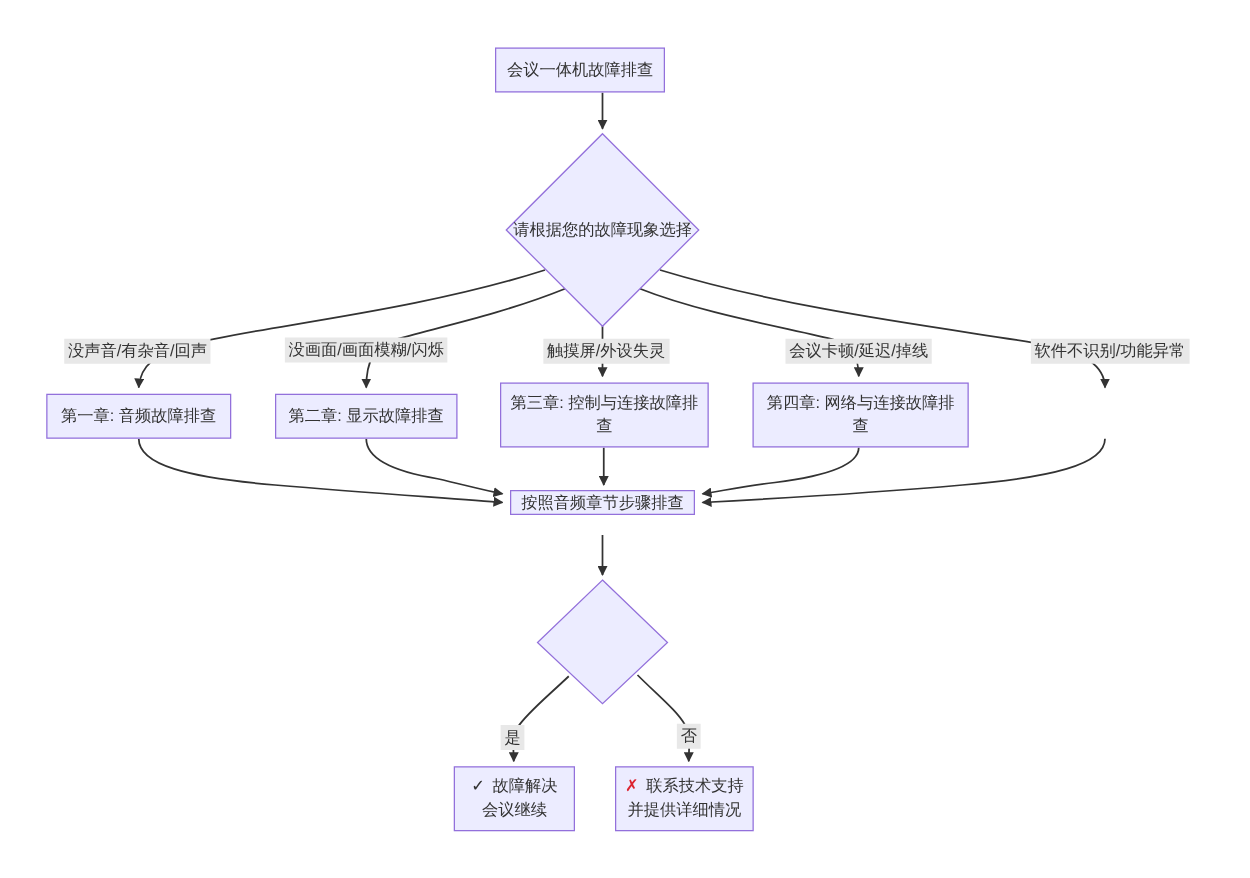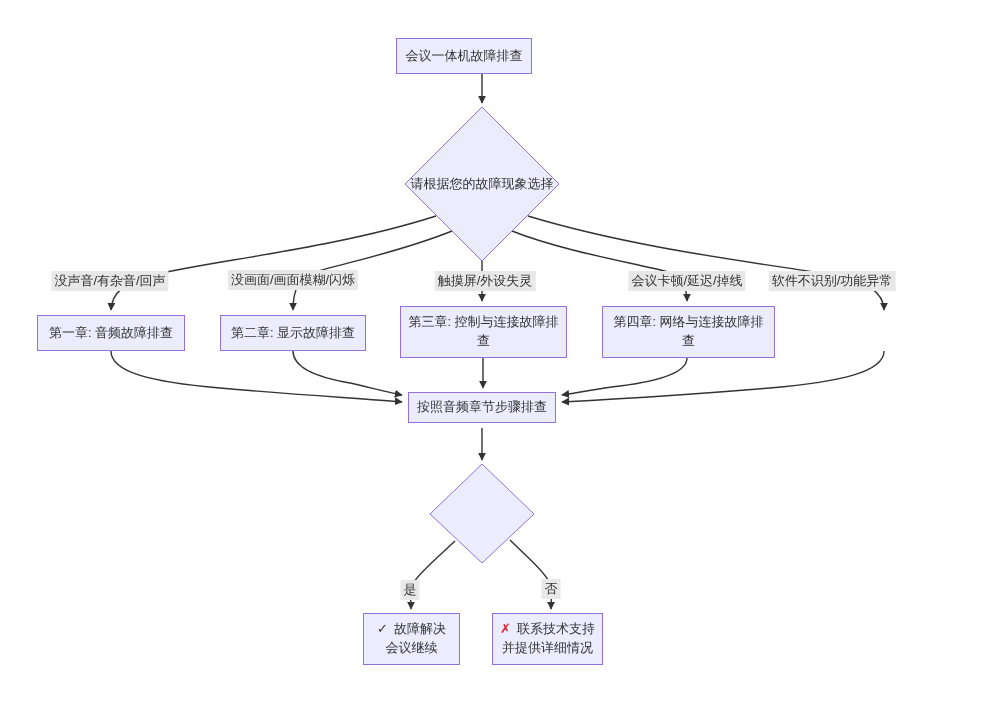--- a/index.html
+++ b/index.html
@@ -39,29 +39,29 @@
   .check{color:var(--check);font-weight:bold;}
   .cross{color:var(--cross);font-weight:bold;}
   
   #n-start{left:396px;top:38px;width:136px;height:36px;}
   #n-d1{left:405px;top:107px;width:154px;height:154px;}
   #n-ch1{left:37px;top:315px;width:148px;height:36px;}
   #n-ch2{left:220px;top:315px;width:146px;height:36px;}
   #n-ch3{left:400px;top:306px;width:167px;height:52px;padding:2px 6px;}
   #n-ch4{left:602px;top:306px;width:173px;height:52px;padding:2px 6px;}
   #n-ch5{left:808px;top:315px;width:155px;height:36px;}
-  #n-follow{left:408px;top:392px;width:148px;height:31px;}
+  #n-follow{left:408px;top:392px;width:148px;height:20px;}
   #n-d2{left:429px;top:464px;width:106px;height:100px;}
   #n-yes{left:363px;top:613px;width:97px;height:52px;}
   #n-no{left:492px;top:613px;width:111px;height:52px;text-align:center;}
   #l-audio{left:110px;top:281px;}
   #l-display{left:293px;top:280px;}
   #l-touch{left:485px;top:281px;}
   #l-network{left:687px;top:281px;}
-  #l-software{left:832px;top:281px;}
+  #l-software{left:888px;top:281px;}
   #l-yes{left:410px;top:590px;}
   #l-no{left:551px;top:589px;}
 </style>
 </head>
 <body>
 
 <div class="canvas">
 
   <svg class="edges" width="1000" height="702" viewBox="0 0 1000 702" xmlns="http://www.w3.org/2000/svg">
     <defs>

